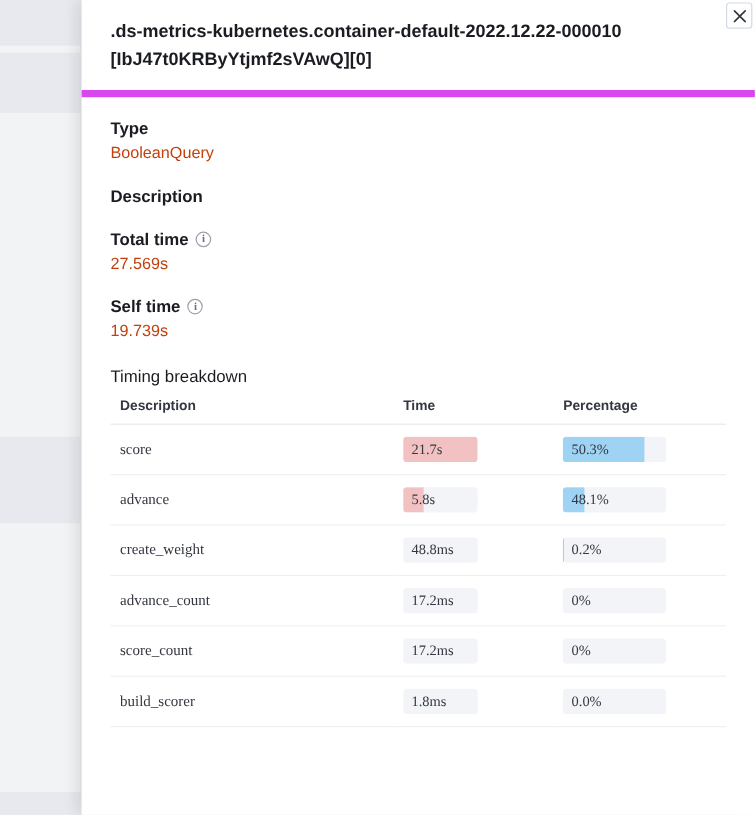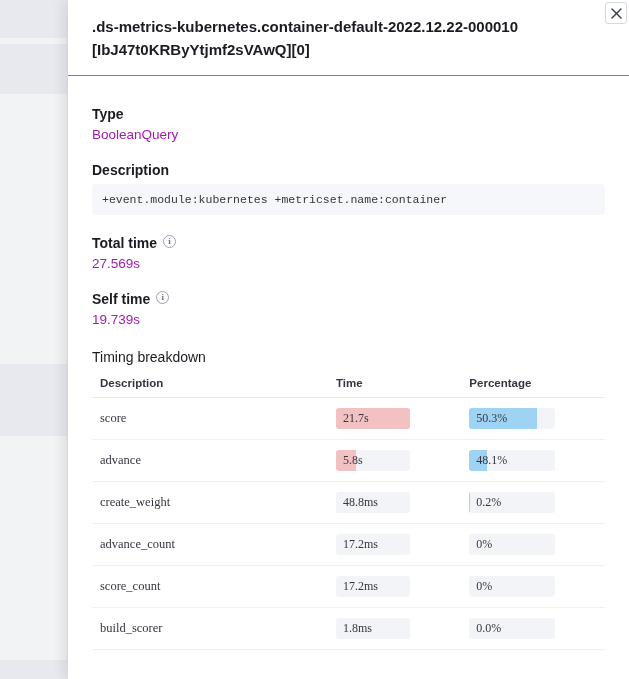--- a/index.html
+++ b/index.html
@@ -46,21 +46,21 @@
     width: 561px;
     height: 679px;
     background: #ffffff;
     box-shadow: -4px 0 12px rgba(0,0,0,0.10);
     display: flex;
     flex-direction: column;
   }
   .flyout-header {
     position: relative;
     padding: 16px 46px 14px 24px;
-    border-bottom: 1px solid #d946ef;
+    border-bottom: 6px solid #d946ef;
     flex: 0 0 auto;
   }
   .flyout-title {
     font-size: 15px;
     line-height: 1.5;
     font-weight: 600;
     color: #1a1c21;
     word-break: break-all;
   }
   .close-btn {
@@ -82,29 +82,29 @@
   .flyout-body {
     flex: 1 1 auto;
     overflow: hidden;
     padding: 18px 24px 0 24px;
   }
 
   .section-title {
     font-size: 14px;
     font-weight: 700;
     color: #1a1c21;
-    margin: 12px 0 5px 0;
+    margin: 0 0 5px 0;
     display: flex;
-    align-items: flex-start;
+    align-items: center;
     gap: 6px;
   }
   .section-title.sub { margin-top: 20px; }
   .section-value {
     font-size: 13.5px;
-    color: #a21caf;
+    color: #c2410c;
     margin: 0 0 0 0;
   }
   .info-icon {
     display: inline-flex;
     width: 13px;
     height: 13px;
     border-radius: 50%;
     border: 1.3px solid #9aa1ad;
     color: #69707d;
     font-size: 9px;
@@ -155,21 +155,21 @@
     vertical-align: middle;
     font-family: Liberation Serif, serif;
   }
   .col-desc { width: 46%; }
   .col-time { width: 26%; }
   .col-pct  { width: 28%; }
 
   .bar-cell {
     position: relative;
     display: block;
-    width: 74px;
+    width: 62px;
     height: 21px;
     border-radius: 3px;
     background: #f2f4f7;
     overflow: hidden;
   }
   .bar-cell.wide { width: 86px; }
   .bar-fill {
     position: absolute;
     left: 0;
     top: 0;
@@ -218,21 +218,20 @@
   <div class="flyout-body">
 
     <div class="section-title">
       <span>Type</span>
     </div>
     <div class="section-value">BooleanQuery</div>
 
     <div class="section-title sub">
       <span>Description</span>
     </div>
-    <div class="desc-box">+event.module:kubernetes +metricset.name:container</div>
 
     <div class="section-title sub">
       <span>Total time</span>
       <span class="info-icon">i</span>
     </div>
     <div class="section-value">27.569s</div>
 
     <div class="section-title sub">
       <span>Self time</span>
       <span class="info-icon">i</span>

